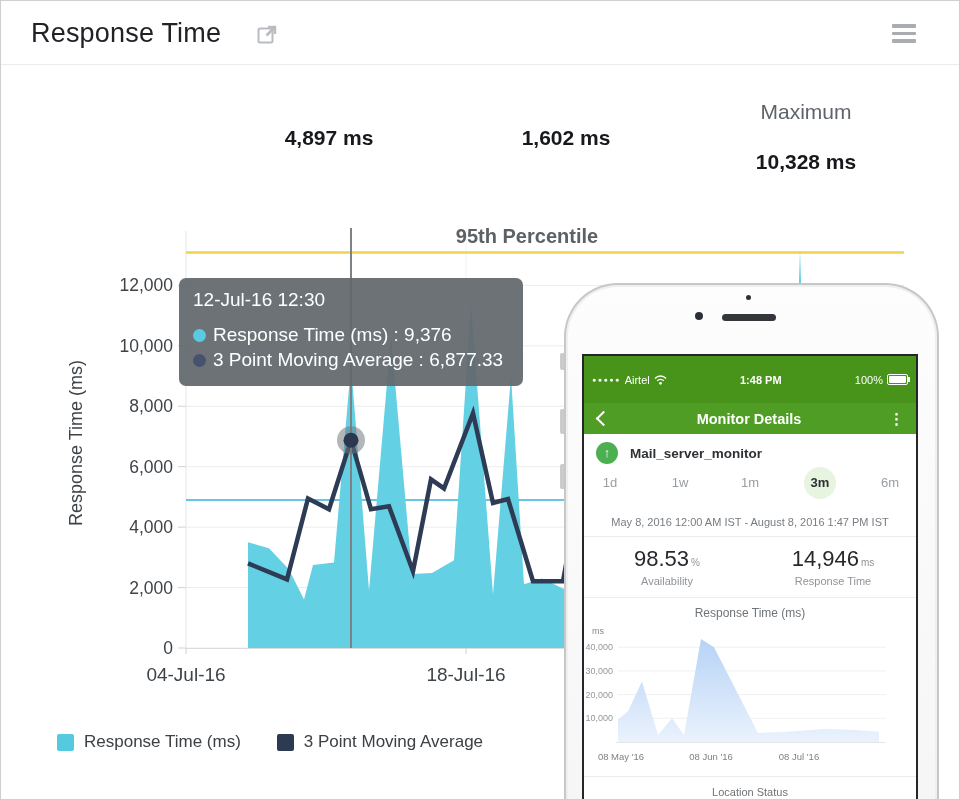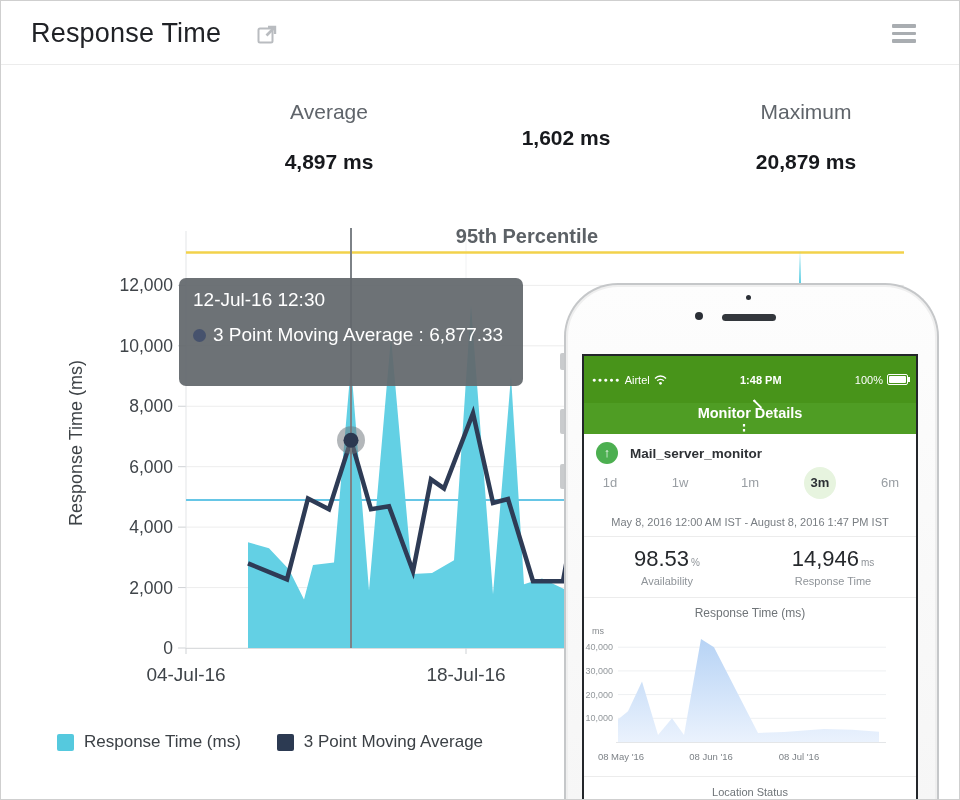--- a/index.html
+++ b/index.html
@@ -41,21 +41,21 @@
   .screen{position:absolute;left:18px;top:71px;width:336px;height:447px;box-sizing:border-box;
           background:#fff;border:2px solid #23262a;border-bottom:none;overflow:hidden;}
   .sbar{height:23px;background:#48941a;display:flex;align-items:center;padding:12px 8px;color:#fff;}
   .sig{font-size:7px;letter-spacing:1.5px;margin-right:4px;}
   .carrier{font-size:11px;margin-right:4px;}
   .stime{flex:1;text-align:center;font-size:11px;font-weight:700;}
   .bpct{font-size:11px;margin-right:4px;}
   .batt{width:19px;height:9px;border:1px solid #fff;border-radius:2px;position:relative;}
   .batt .fill{position:absolute;inset:1px;background:#fff;border-radius:1px;}
   .batt .tip{position:absolute;right:-3px;top:2px;width:2px;height:5px;background:#fff;}
-  .nav{height:31px;background:#4f9d24;display:flex;align-items:center;color:#fff;flex-direction:column;}
+  .nav{height:31px;background:#4f9d24;display:flex;align-items:center;color:#fff;}
   .chev{width:9px;height:9px;border-left:2.5px solid #fff;border-bottom:2.5px solid #fff;
         transform:rotate(45deg);margin-left:14px;}
   .ntitle{flex:1;text-align:center;font-size:14.5px;font-weight:700;}
   .ndots{margin-right:12px;font-size:15px;font-weight:700;}
   .mrow{display:flex;align-items:center;padding:8px 12px 2px 12px;}
   .uparrow{width:22px;height:22px;border-radius:50%;background:#4caf50;color:#fff;text-align:center;
            line-height:22px;font-size:13px;flex:0 0 22px;}
   .mname{margin-left:12px;font-size:13.5px;font-weight:600;color:#2e3135;}
   .tabs{display:flex;justify-content:space-between;align-items:center;height:34px;padding:0 10px;}
   .tab{width:32px;height:32px;line-height:32px;text-align:center;border-radius:50%;
@@ -127,36 +127,39 @@
       <path d="M9.5 12.5 L17.5 4.5" stroke="#b9bcc0" stroke-width="2.6"></path>
     </svg>
     <div class="burger">
         <div></div>
         <div></div>
         <div></div>
       </div>
   </div>
 
   <div class="stat" style="left:228px">
-    <div class="lb">Average</div>
     <div class="vl">4,897 ms</div>
   </div>
   <div class="stat" style="left:465px">
     <div class="vl">1,602 ms</div>
   </div>
   <div class="stat" style="left:705px">
     <div class="lb">Maximum</div>
-    <div class="vl">20,879 ms</div>
+    <div class="vl">10,328 ms</div>
   </div>
 
   <div class="chart-title">95th Percentile</div>
   <div class="ylab">Response Time (ms)</div>
 
   <div class="tooltip">
     <div class="tt">12-Jul-16 12:30</div>
+    <div class="trow">
+      <span class="dot" style="background: rgb(91, 201, 226);"></span>
+      <span>Response Time (ms) : 9,376</span>
+    </div>
     <div class="trow">
       <span class="dot" style="background: rgb(70, 82, 109);"></span>
       <span>3 Point Moving Average : 6,877.33</span>
     </div>
   </div>
 
   <div class="legend">
     <div class="litem">
       <span class="sw" style="background: rgb(85, 201, 222);"></span>
       <span>Response Time (ms)</span>

